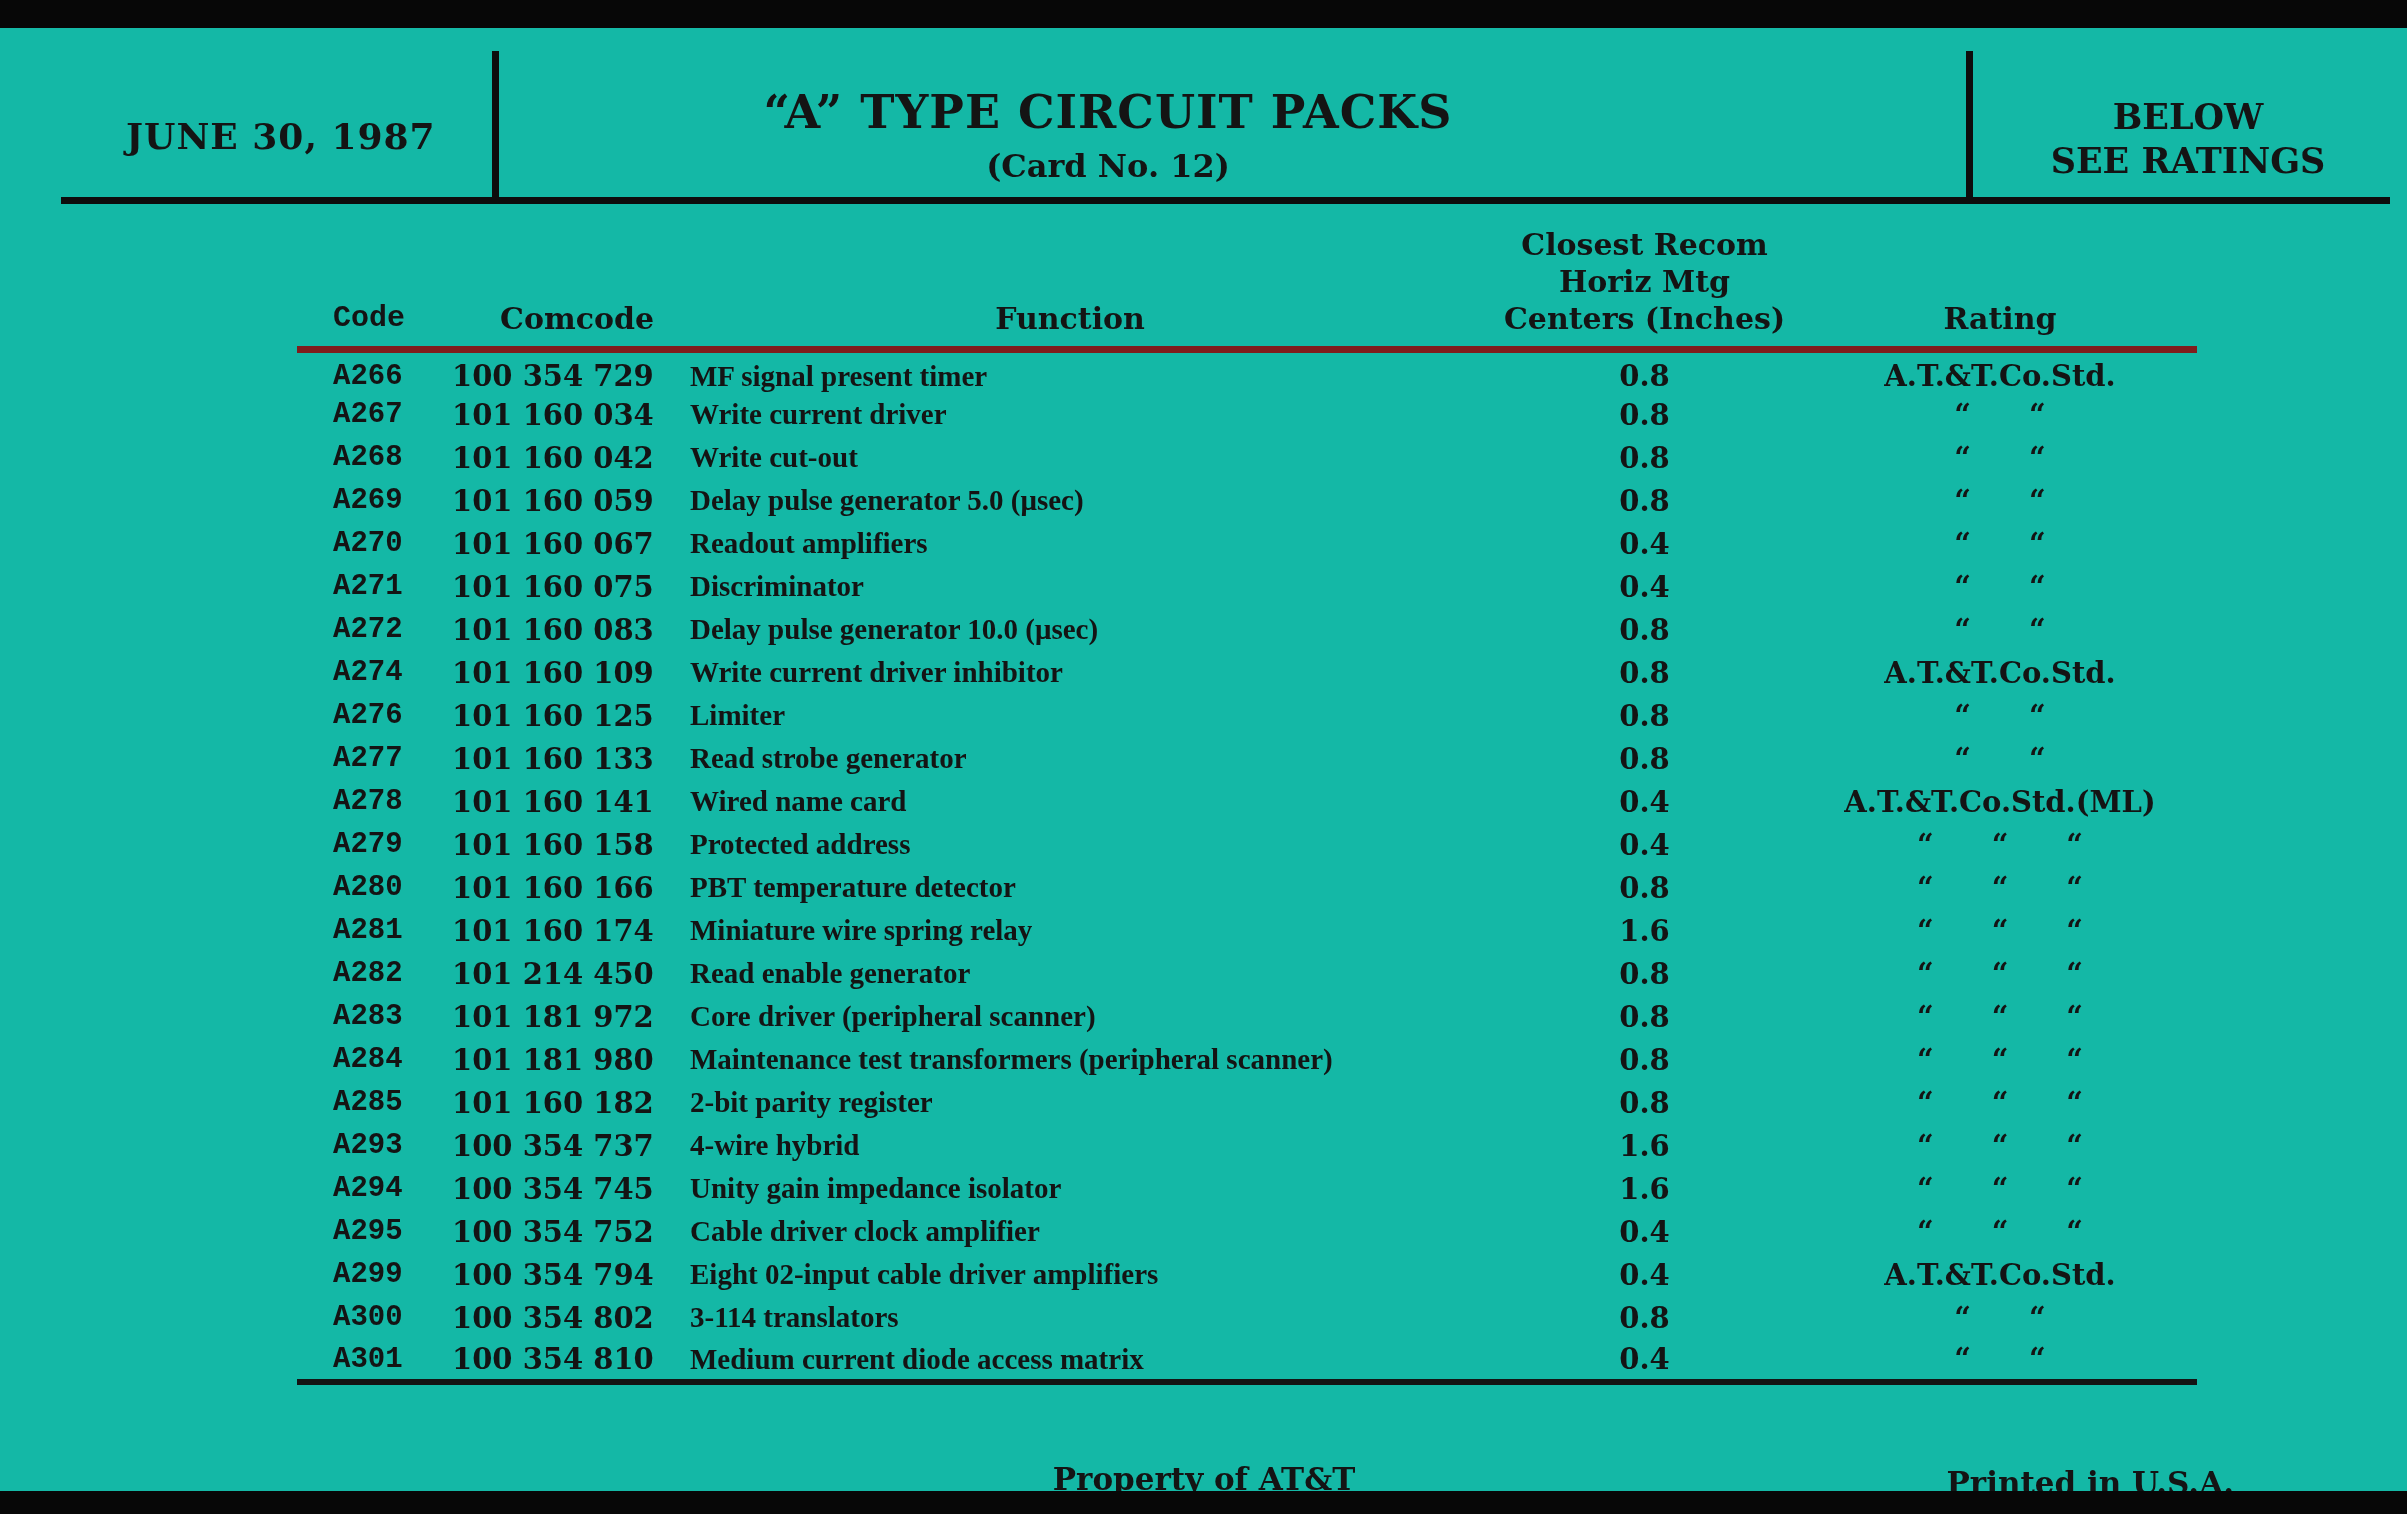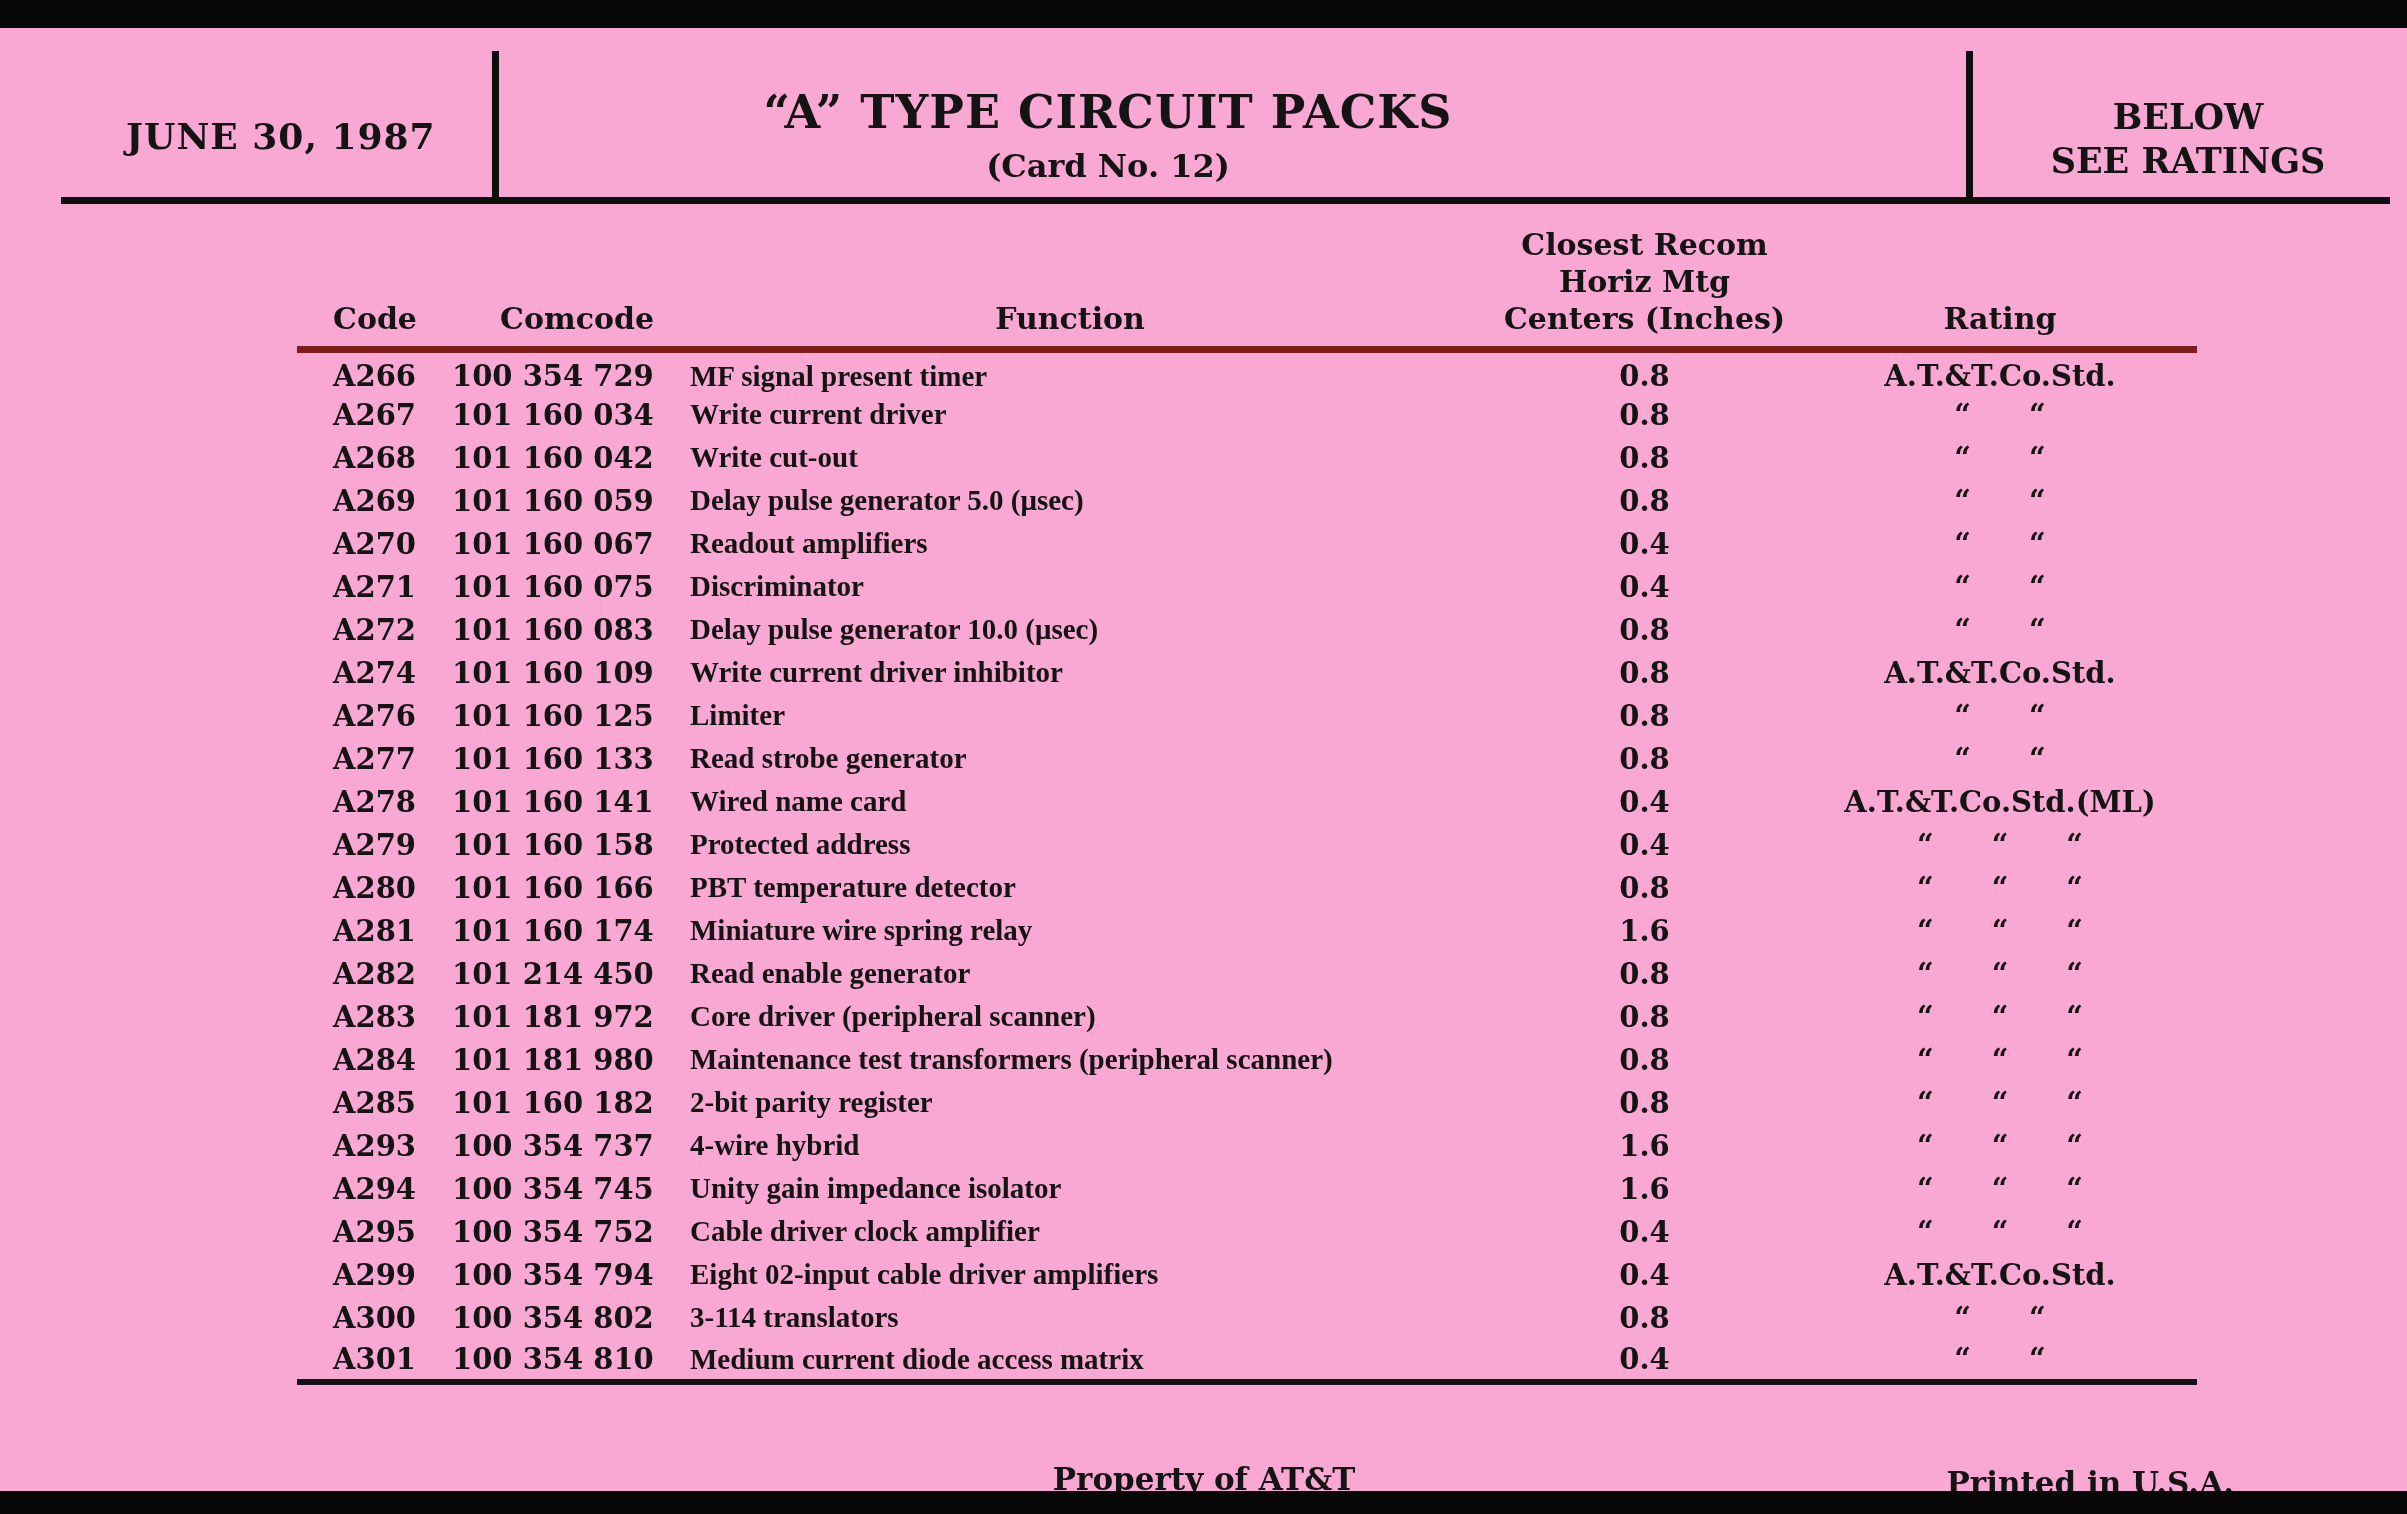--- a/index.html
+++ b/index.html
@@ -1,21 +1,21 @@
 <!DOCTYPE html>
 <html><head>
 <meta charset="utf-8">
 <style>
   * { margin: 0; padding: 0; box-sizing: border-box; }
   body { background: #222; }
   .page {
     position: relative;
     width: 2408px;
     height: 1515px;
-    background: #f9a8d4;
+    background: #14b8a6;
     font-family: "DejaVu Serif", "Liberation Serif", serif;
     color: #141414;
     overflow: hidden;
   }
   .scan-bar-top {
     position: absolute; top: 0; left: 0;
     width: 2408px; height: 28px; background: #070707;
   }
   .scan-bar-bottom {
     position: absolute; bottom: 0; left: 0;
@@ -50,21 +50,21 @@
   }
   table.packs th {
     vertical-align: bottom; padding-bottom: 9px;
     border-bottom: 7px solid #7f1d1d;
     font-size: 30px; line-height: 37px; font-weight: bold;
   }
   table.packs td {
     height: 43px; font-size: 29px; font-weight: bold; vertical-align: middle;
   }
   tbody tr:first-child td { padding-top: 6px; }
-  th.c-code,     td.c-code     { text-align: left;  padding-left: 36px; }
+  th.c-code,     td.c-code     { text-align: left;  padding-left: 36px; font-family: Liberation Mono, monospace; }
   th.c-comcode                 { text-align: right; }
   td.c-comcode                 { text-align: left;  padding-left: 34px; }
   th.c-function                { text-align: center; }
   td.c-function                { text-align: left;  padding-left: 36px; font-family: Liberation Serif, serif; }
   th.c-centers,  td.c-centers  { text-align: center; }
   th.c-rating,   td.c-rating   { text-align: center; }
   .centers-line { text-align: center; }
   .footer-center {
     position: absolute; left: 0; width: 2408px; top: 1461px;
     text-align: center; font-size: 31px; font-weight: bold;

